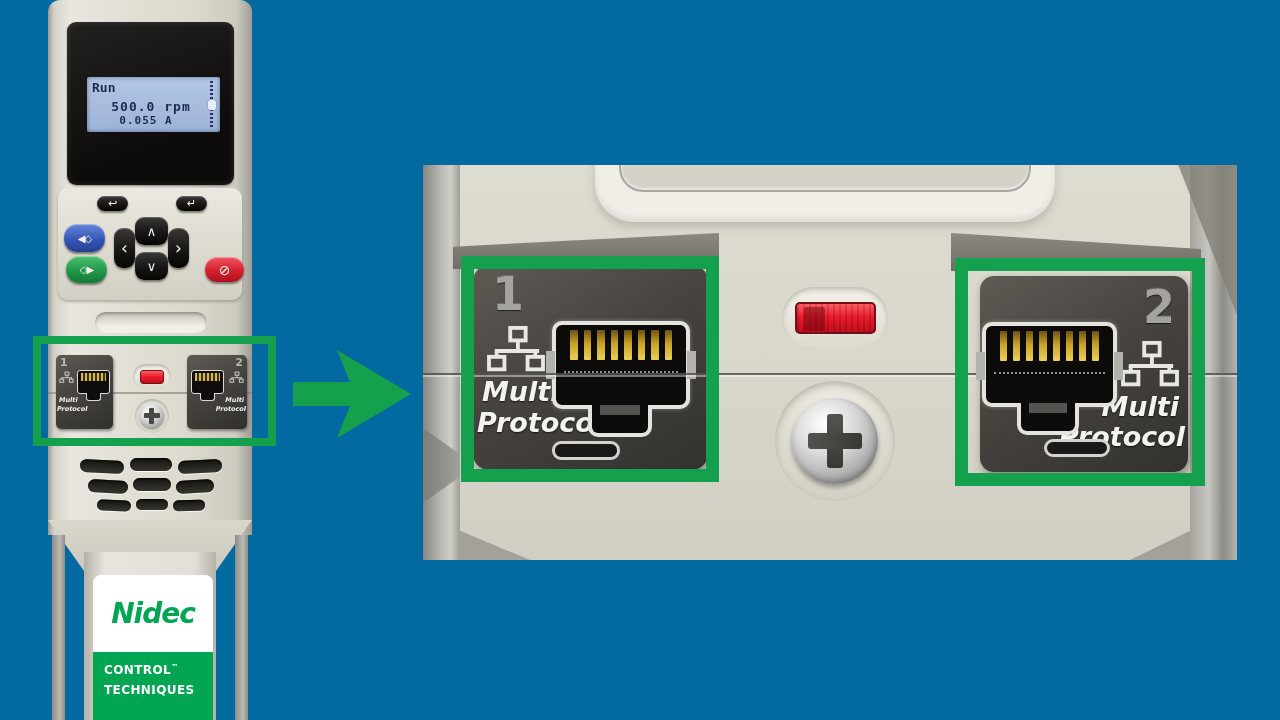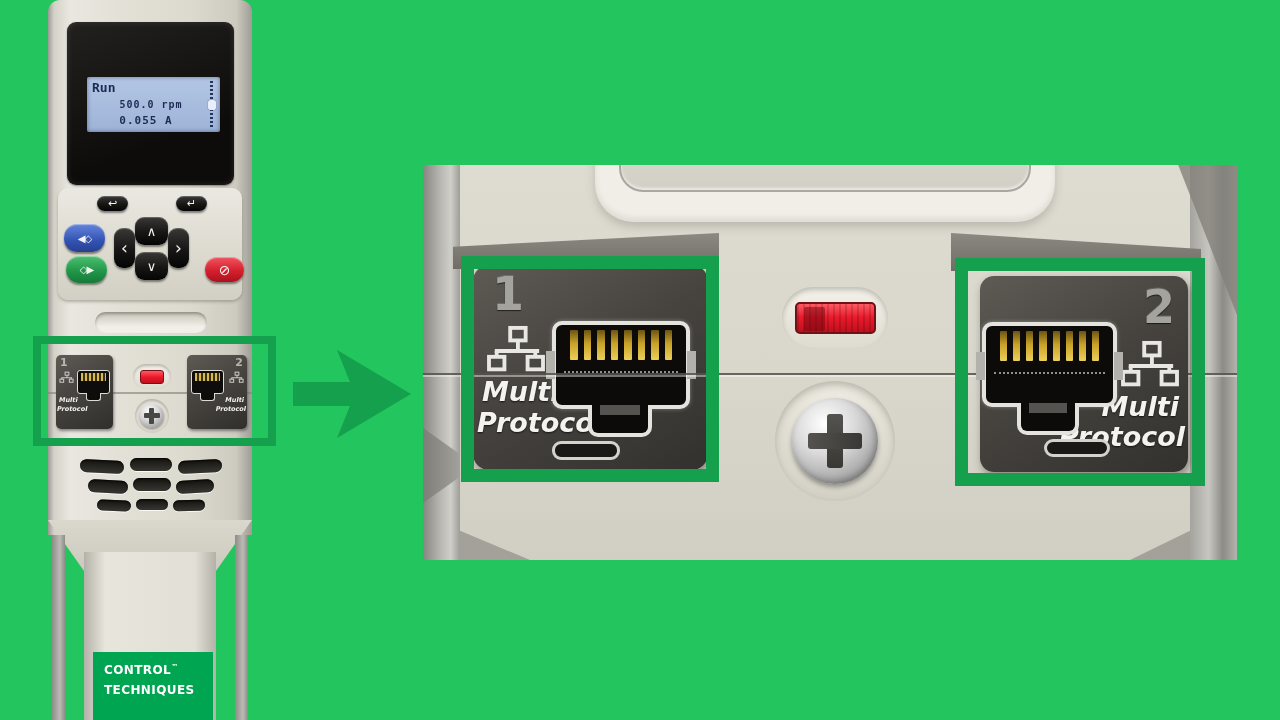--- a/index.html
+++ b/index.html
@@ -1,19 +1,19 @@
 <!DOCTYPE html>
 <html><head>
 <meta charset="utf-8">
 <style>
   * { box-sizing: border-box; margin: 0; padding: 0; }
   html,body { background:#ffffff; }
   #stage {
     position: relative; width: 1280px; height: 720px; overflow: hidden;
-    background: #22c55e; font-family: "DejaVu Sans", sans-serif;
+    background: #0369a1; font-family: "DejaVu Sans", sans-serif;
   }
   .abs { position: absolute; }
 
   
   #drive-body {
     left:48px; top:0; width:204px; height:535px;
     background: linear-gradient(90deg,#9b9993 0px,#d4d1c8 6px,#e9e7e0 22px,#e3e0d7 35%,#dcd9ce 70%,#cdcabf 188px,#9f9d97 204px);
     border-radius: 12px 12px 0 0;
   }
   #screen-bezel {
@@ -23,21 +23,21 @@
   }
   #lcd {
     left:87px; top:77px; width:133px; height:55px;
     background: linear-gradient(180deg,#b3c6e4,#9db3d7);
     border-radius: 2px; color:#1d2b55;
     font-family: "DejaVu Sans Mono", monospace; font-weight:bold;
     box-shadow: inset 0 0 4px rgba(20,30,70,.5);
   }
   .lcd-line { position:absolute; white-space:pre; }
   #lcd-status  { left:5px; top:3px;  font-size:13px; }
-  #lcd-speed   { left:0;   top:22px; width:128px; text-align:center; font-size:10px; letter-spacing:1px; }
+  #lcd-speed   { left:0;   top:22px; width:128px; text-align:center; font-size:13px; letter-spacing:1px; }
   #lcd-current { left:0;   top:37px; width:118px; text-align:center; font-size:11px; letter-spacing:1px; }
   #lcd-dotcol {
     right:7px; top:4px; bottom:4px; width:3px;
     background-image: repeating-linear-gradient(180deg,#24345f 0 2px, transparent 2px 4px);
   }
   #lcd-stat-icon { right:4px; top:23px; width:8px; height:10px; background:#e9eefb; border-radius:2px; box-shadow:0 0 1px #1d2b55; }
 
   
   #keypad-plate {
     left:58px; top:188px; width:184px; height:112px;
@@ -305,20 +305,23 @@
   <div class="vent" style="left:133px;top:478px;width:38px;height:13px;"></div>
   <div class="vent" style="left:176px;top:480px;width:38px;height:13px;transform:rotate(-3deg);"></div>
   <div class="vent" style="left:97px;top:500px;width:34px;height:11px;transform:rotate(2deg);"></div>
   <div class="vent" style="left:136px;top:499px;width:32px;height:11px;"></div>
   <div class="vent" style="left:173px;top:500px;width:32px;height:11px;transform:rotate(-2deg);"></div>
 
   <div class="abs" id="shoulders"></div>
   <div class="abs" id="rail-left-s"></div>
   <div class="abs" id="rail-right-s"></div>
   <div class="abs" id="tower"></div>
+  <div class="abs" id="nidec-label">
+    <div id="nidec-logo">Nidec</div>
+  </div>
   <div class="abs" id="ct-box">
     <div><span>CONTROL</span><sup>™</sup></div>
     <div>TECHNIQUES</div>
   </div>
 
   <svg class="abs" id="arrow" viewBox="0 0 120 104">
     <polygon points="0,40 57,40 44,8 118,52 44,96 57,64 0,64" fill="#14A04C"></polygon>
   </svg>
 
   <div class="abs" id="zoomview">

